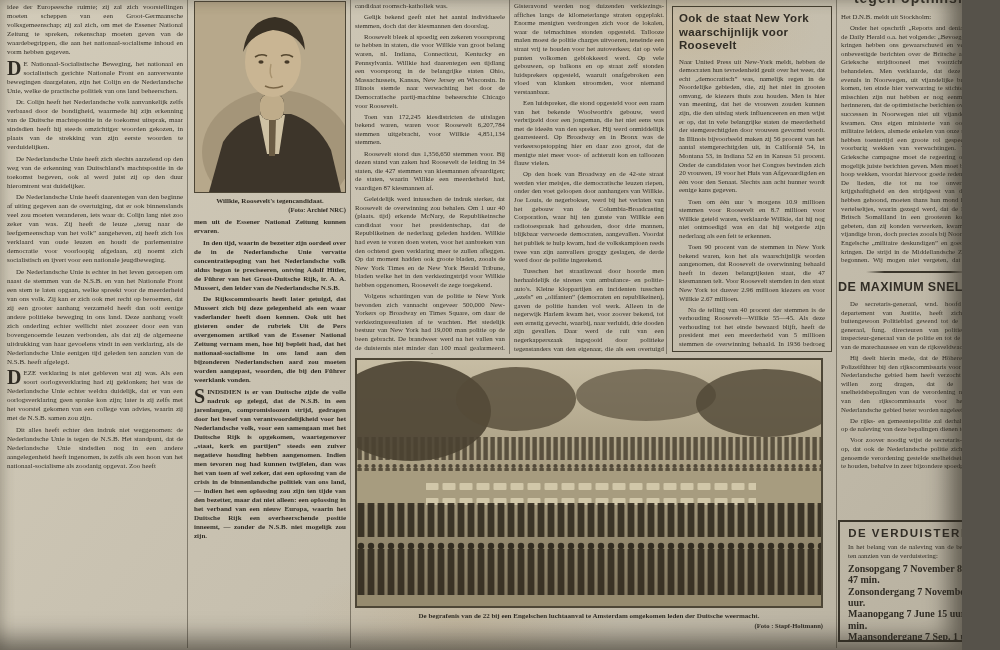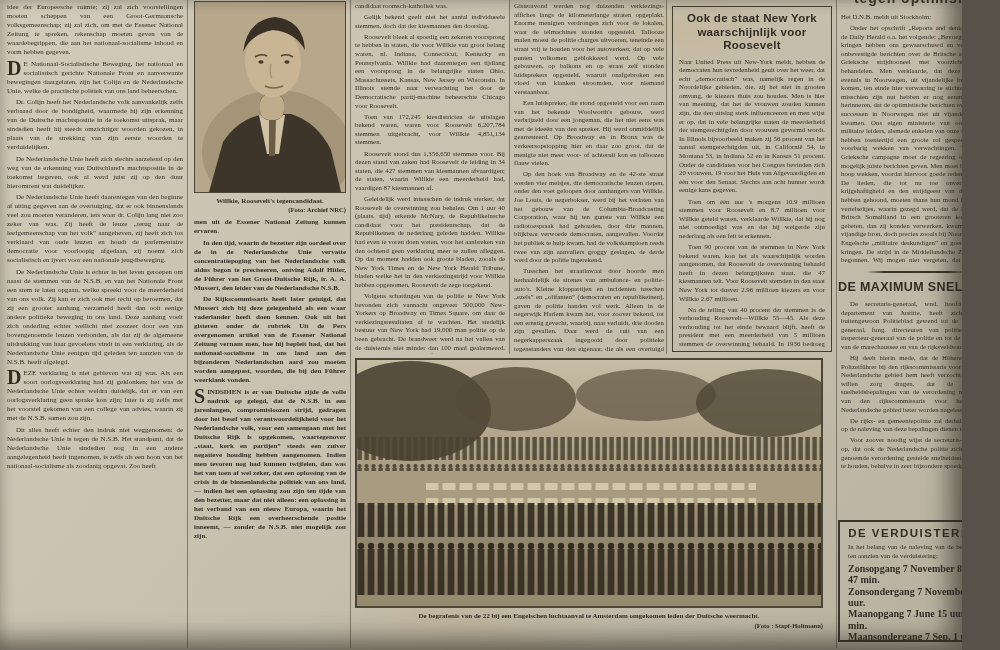--- a/index.html
+++ b/index.html
@@ -22,21 +22,21 @@
   .col p.frag{text-indent:0;}
   .col p.dc{text-indent:0;}
   .col p.dc::first-letter{float:left;font-size:20px;line-height:15px;padding:1px 2px 0 0;font-weight:bold;}
   .dense{font-size:6.8px;line-height:8.6px;}
   figure{margin:0;}
   .photoframe{border:1px solid #4d4636;background:#b4a588;box-sizing:border-box;}
   .photocap{font-size:7px;line-height:9px;font-weight:bold;text-align:center;}
   .photocredit{font-size:6.6px;text-align:right;font-weight:bold;}
   .nybox{position:absolute;box-sizing:border-box;border:1px solid #443e2f;padding:5px 6px;overflow:hidden;}
   .nybox h2{margin:0 0 5px;font-family:"Liberation Sans","DejaVu Sans",sans-serif;
-    font-size:11.5px;line-height:13.5px;text-align:center;font-weight:bold;letter-spacing:.3px;}
+    font-size:11.5px;line-height:13.5px;font-weight:bold;letter-spacing:.3px;}
   .cuthead{position:absolute;overflow:hidden;text-align:center;}
   .cuthead span{display:block;margin-top:-10px;font-family:"Liberation Sans","DejaVu Sans",sans-serif;
     font-weight:bold;font-size:14px;letter-spacing:1px;}
   .divider{position:absolute;height:2px;background:linear-gradient(90deg,rgba(58,53,42,0),#3a352a 18%,#3a352a 82%,rgba(58,53,42,0));}
   .secthead{position:absolute;margin:0;font-family:"Liberation Sans","DejaVu Sans",sans-serif;
     font-weight:bold;font-size:12.5px;letter-spacing:.4px;white-space:nowrap;text-align:center;}
   .verdbox{position:absolute;box-sizing:border-box;border:2px solid #3a352a;padding:4px 8px;overflow:hidden;}
   .verdbox h3{margin:1px 0 4px;text-align:center;font-family:"Liberation Sans","DejaVu Sans",sans-serif;
     font-weight:bold;font-size:11.5px;letter-spacing:1.5px;}
   .verdbox .intro{font-size:6.8px;line-height:8.6px;text-align:justify;margin:0 0 3px;}

